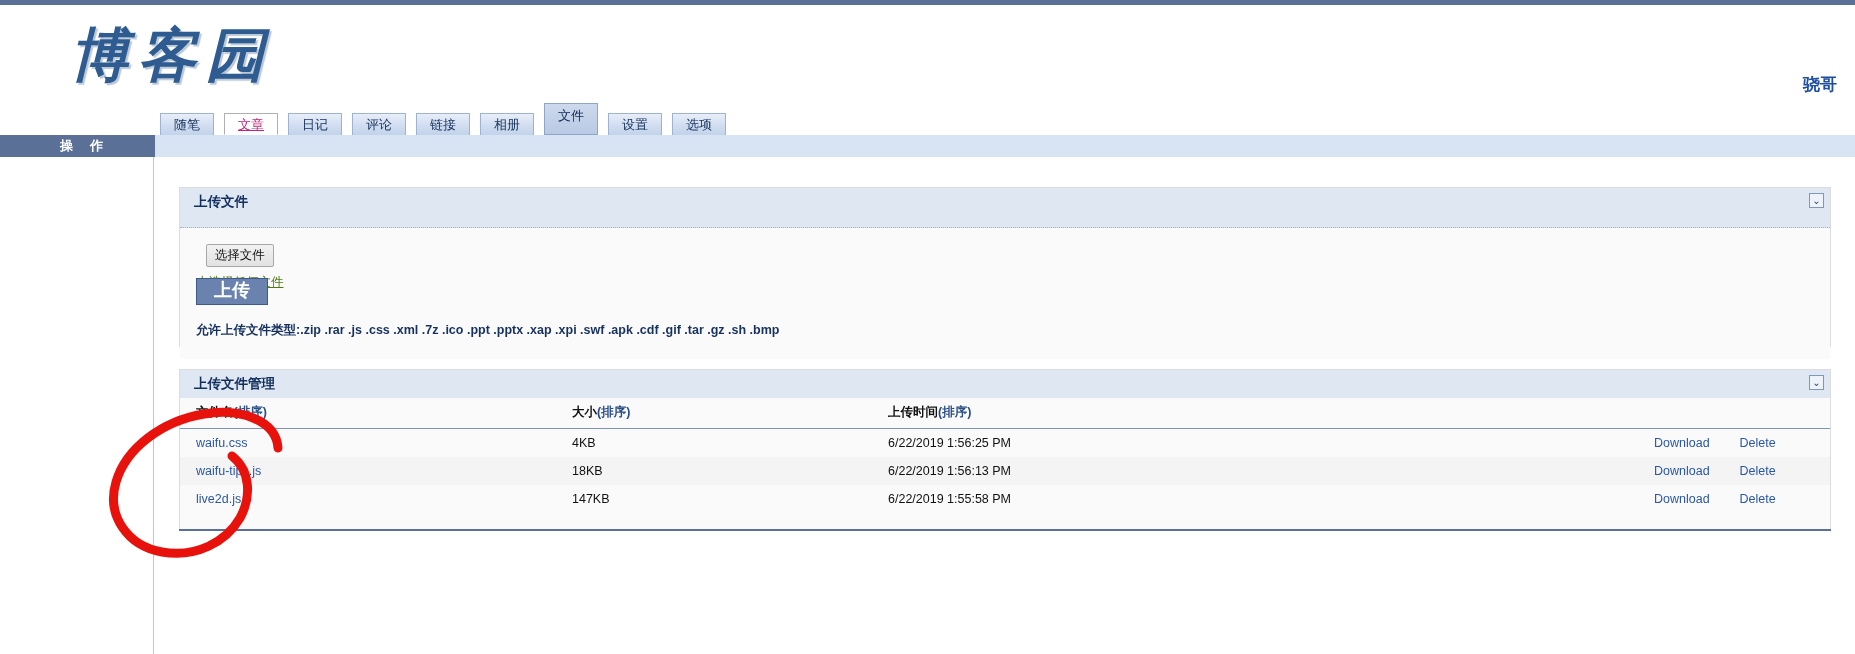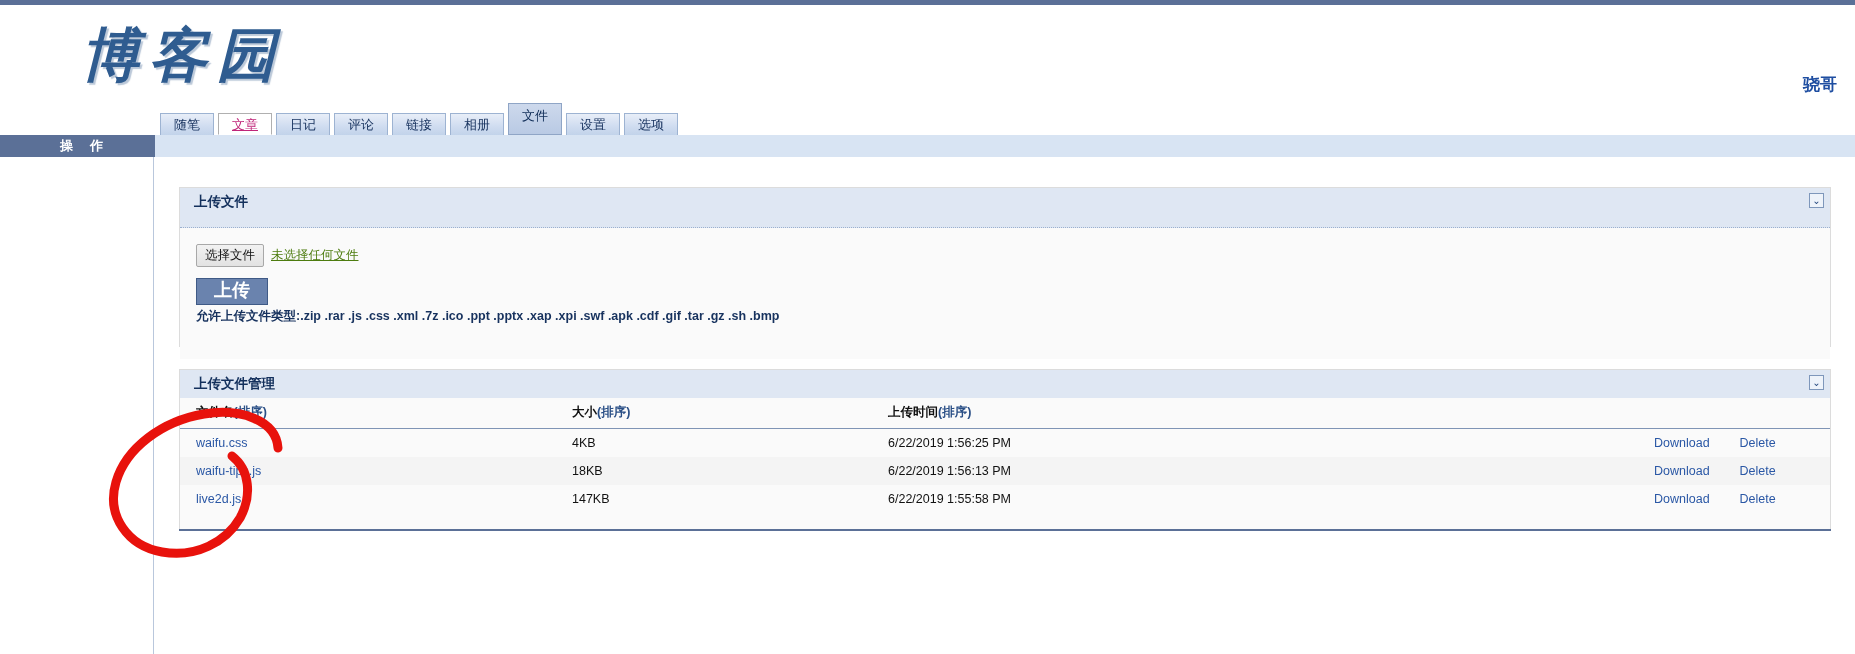--- a/index.html
+++ b/index.html
@@ -61,21 +61,20 @@
     top: 18px;
     font-family: "DejaVu Serif", "Liberation Serif", serif;
     font-size: 58px;
     font-weight: bold;
     font-style: italic;
     letter-spacing: 10px;
     color: #2f5c90;
     text-shadow: 2px 2px 1px rgba(150,170,195,0.65);
     line-height: 64px;
     white-space: nowrap;
-    margin-left: 11px;
   }
   .username {
     position: absolute;
     right: 18px;
     top: 68px;
     font-size: 17px;
     font-weight: bold;
     color: #1f4ea1;
     white-space: nowrap;
   }
@@ -88,21 +87,21 @@
     width: 1855px;
     height: 27px;
     background: #ffffff;
   }
   .tabs {
     position: absolute;
     left: 160px;
     bottom: 0;
     display: flex;
     align-items: flex-end;
-    gap: 4px;
+    gap: 10px;
   }
   .tab {
     min-width: 54px;
     height: 22px;
     line-height: 22px;
     text-align: center;
     padding: 0 9px;
     font-size: 13px;
     color: #17325e;
     background: linear-gradient(to bottom, #e8eef8 0%, #cfdcf0 60%, #c2d3ea 100%);
@@ -224,20 +223,21 @@
 
   
   .fileinput-row {
     position: absolute;
     left: 16px;
     top: 16px;
     display: flex;
     align-items: center;
     gap: 7px;
     white-space: nowrap;
+    flex-direction: column;
   }
   .choose-btn {
     display: inline-block;
     background: linear-gradient(to bottom,#f2f2f2,#e2e2e2);
     border: 1px solid #a8a8a8;
     border-radius: 2px;
     font-size: 12.5px;
     color: #111;
     padding: 2px 8px;
     cursor: pointer;
@@ -263,21 +263,21 @@
     cursor: pointer;
     box-sizing: border-box;
   }
   .info-line {
     position: absolute;
     left: 16px;
     font-size: 12.5px;
     color: #2a4f86;
     white-space: nowrap;
   }
-  #types-line { top: 80px; text-align: center; }
+  #types-line { top: 94px; text-align: center; }
   #quota-line { top: 117px; }
   .info-line b { color: #17325e; }
 
   
   .ftable {
     position: absolute;
     left: 0;
     top: 0;
     width: 100%;
     border-collapse: collapse;

